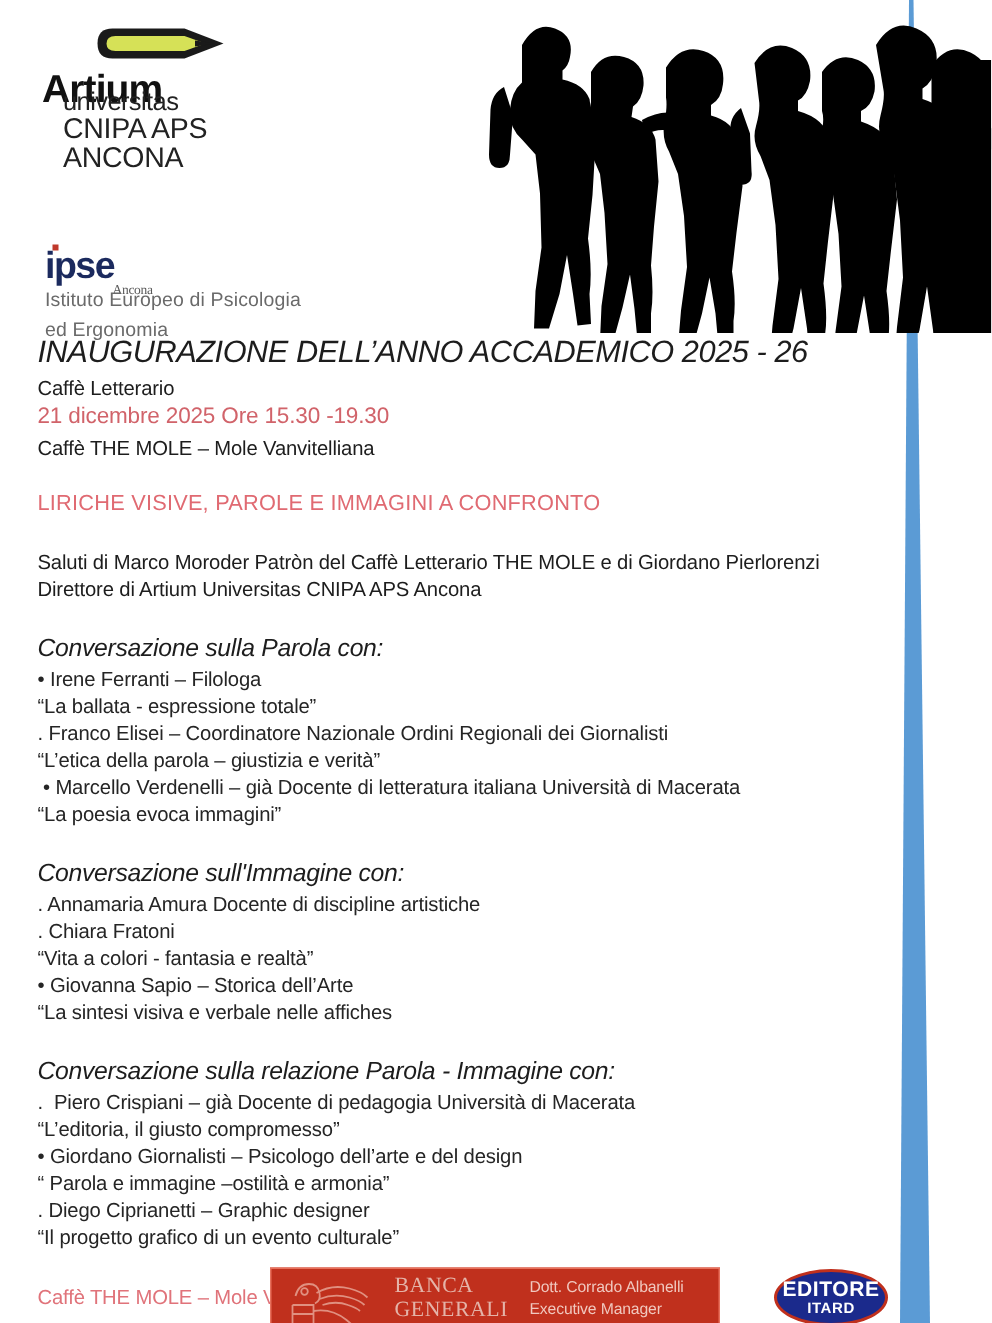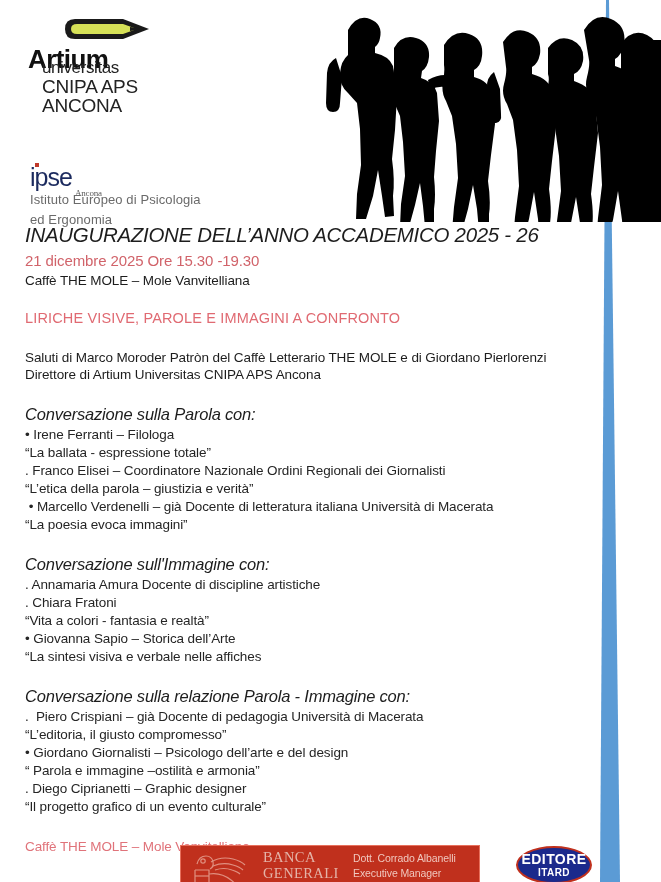--- a/index.html
+++ b/index.html
@@ -119,21 +119,21 @@
     position: absolute;
     left: 30px;
     top: 165px;
     width: 180px;
     height: 48px;
   }
   .ipse-word {
     position: absolute;
     left: 0px;
     top: 0px;
-    font-weight: normal;
+    font-weight: bold;
     font-size: 25px;
     color: #1b2a5e;
     line-height: 1;
     letter-spacing: -1px;
   }
   .ipse-dot {
     position: absolute;
     left: 5px;
     top: -2px;
     width: 4px;
@@ -357,20 +357,21 @@
     <div class="ipse-city">Ancona</div>
     <div class="ipse-tagline">
       <div>Istituto Europeo di Psicologia</div>
       <div>ed Ergonomia</div>
     </div>
   </div>
 
   <div class="body-text">
 
     <div class="title-main">INAUGURAZIONE DELL’ANNO ACCADEMICO 2025 - 26</div>
+    <div class="line-plain">Caffè Letterario</div>
     <div><span class="line-date">21 dicembre 2025 Ore 15.30 -19.30</span></div>
     <div class="line-plain">Caffè THE MOLE – Mole Vanvitelliana</div>
 
     <div class="headline-red">LIRICHE VISIVE, PAROLE E IMMAGINI A CONFRONTO</div>
 
     <div class="intro-block">
       <div class="line-plain">Saluti di Marco Moroder Patròn del Caffè Letterario THE MOLE e di Giordano Pierlorenzi</div>
       <div class="line-plain">Direttore di Artium Universitas CNIPA APS Ancona</div>
     </div>
 

